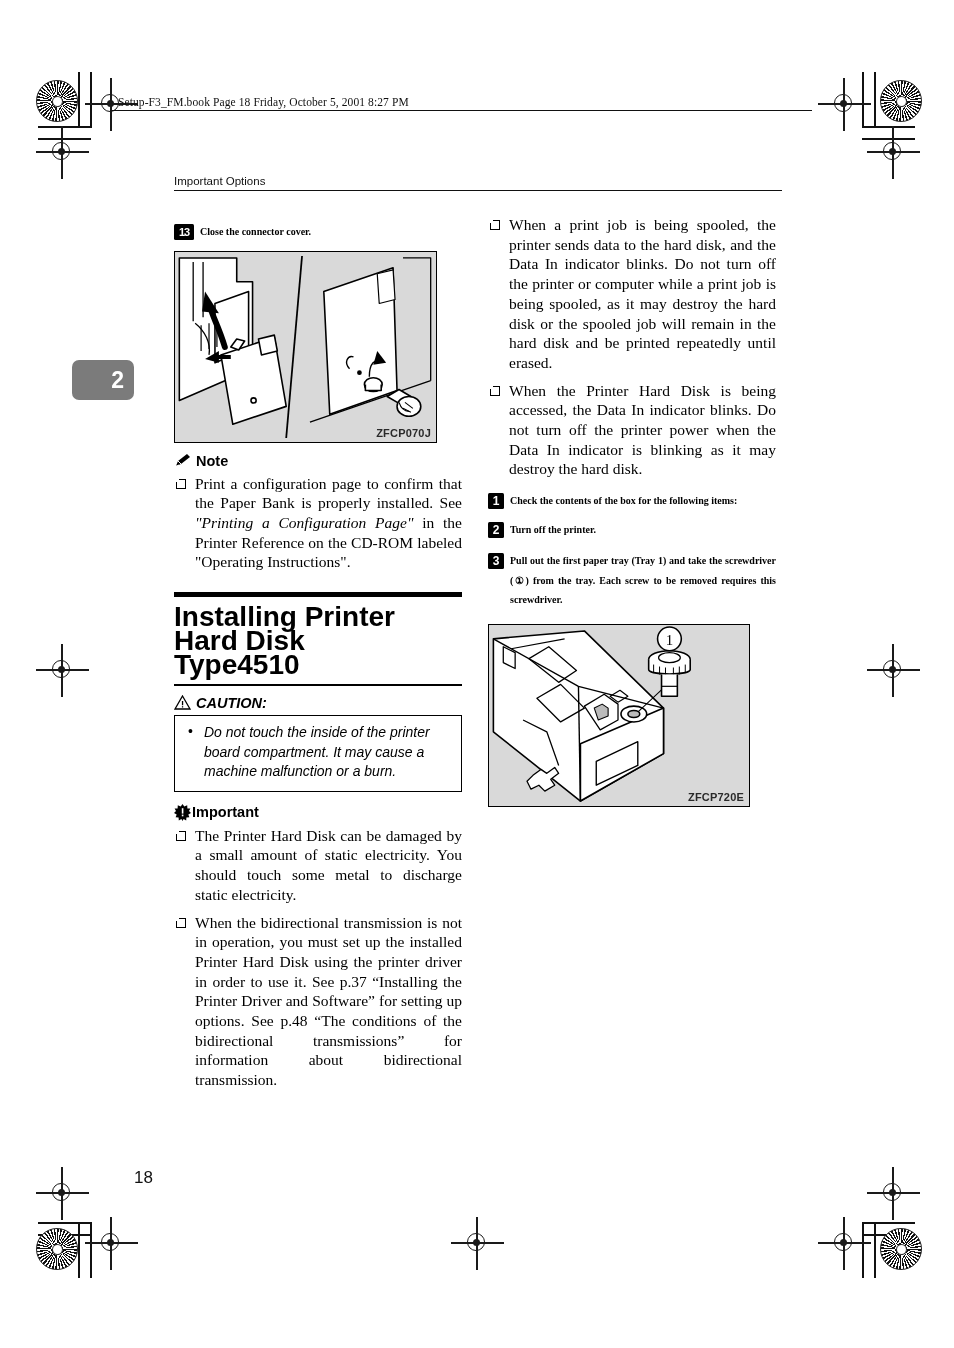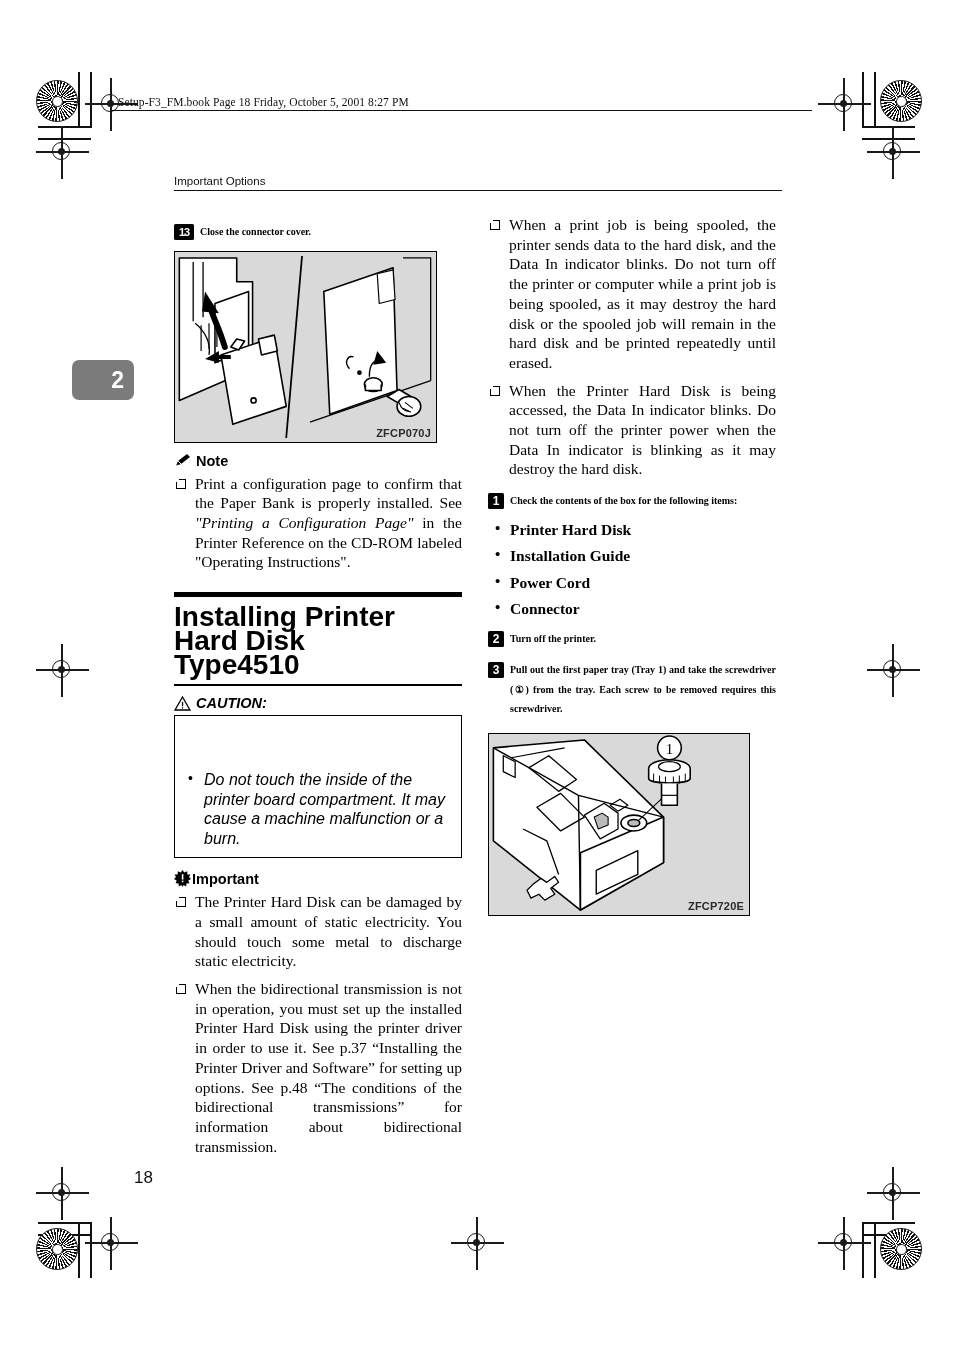--- a/index.html
+++ b/index.html
@@ -138,33 +138,33 @@
   
   .sec-rule-top{height:5px;background:#000;margin-top:20px;}
   .sec-title{
     font-family:"Liberation Sans",sans-serif;font-weight:bold;
     font-size:28px;line-height:24px;margin:8px 0 7px 0;color:#000;
   }
   .sec-rule-bot{height:2.2px;background:#000;margin-bottom:9px;}
 
   
   .caution-head{
-    display:flex;align-items:flex-end;margin-bottom:4px;
+    display:flex;align-items:flex-start;margin-bottom:4px;
     font-family:"Liberation Sans",sans-serif;font-weight:bold;
     font-style:italic;font-size:14.5px;
   }
   .tri-icon{width:17px;height:15px;margin-right:5px;}
   .caution-box{
     border:1.4px solid #000;padding:7px 9px 9px 4px;box-sizing:border-box;
   }
   .caution-box ul{margin:0;padding:0;list-style:none;}
   .caution-box li{
     position:relative;padding-left:25px;
     font-family:"Liberation Sans",sans-serif;font-style:italic;
-    font-size:16px;line-height:19.5px;margin-top:47px;
+    font-size:14px;line-height:19.5px;
   }
   .caution-box li::before{
     content:"\2022";position:absolute;left:9px;top:-1px;font-style:normal;font-size:14px;
   }
 
   
   .imp-head{
     display:flex;align-items:center;margin:12px 0 5px 0;
     font-family:"Liberation Sans",sans-serif;font-weight:bold;font-size:14.5px;
   }
@@ -410,26 +410,20 @@
       <div class="sq-item">
         <span class="sq-mark"></span>
         <span class="sq-body">When the Printer Hard Disk is being accessed, the Data In indicator blinks. Do not turn off the printer power when the Data In indicator is blinking as it may destroy the hard disk.</span>
       </div>
     </div>
 
     <div class="step" style="margin-top:12px;">
       <div class="step-badge">1</div>
       <div class="step-text">Check the contents of the box for the following items:</div>
     </div>
-    <ul class="disc-list">
-      <li>Printer Hard Disk</li>
-      <li>Installation Guide</li>
-      <li>Power Cord</li>
-      <li>Connector</li>
-    </ul>
 
     <div class="step">
       <div class="step-badge">2</div>
       <div class="step-text">Turn off the printer.</div>
     </div>
 
     <div class="step" style="margin-top:12px;">
       <div class="step-badge">3</div>
       <div class="step-text"><span>Pull out the first paper tray (Tray 1) and take the screwdriver (</span><span>①</span><span>) from the tray. Each screw to be removed requires this screwdriver.</span></div>
     </div>

